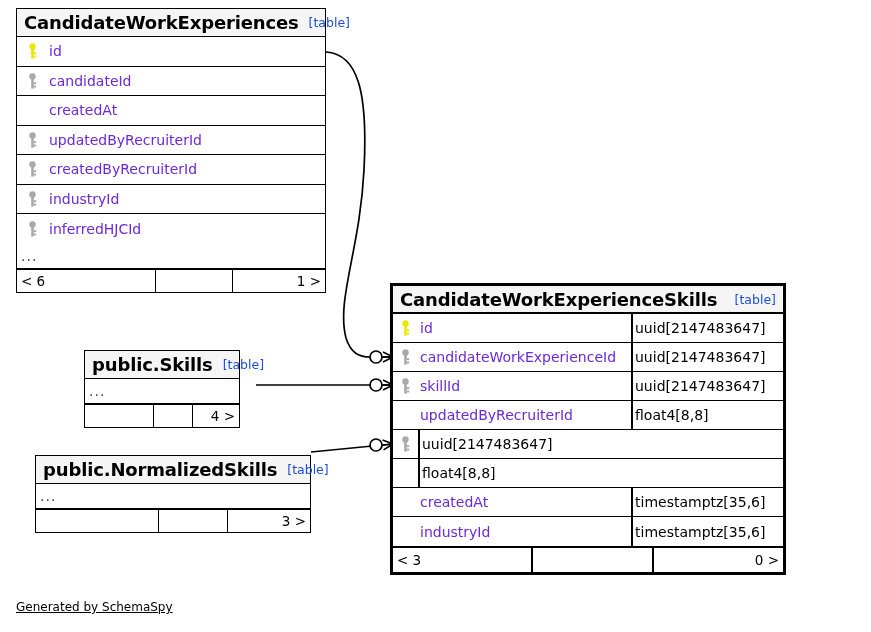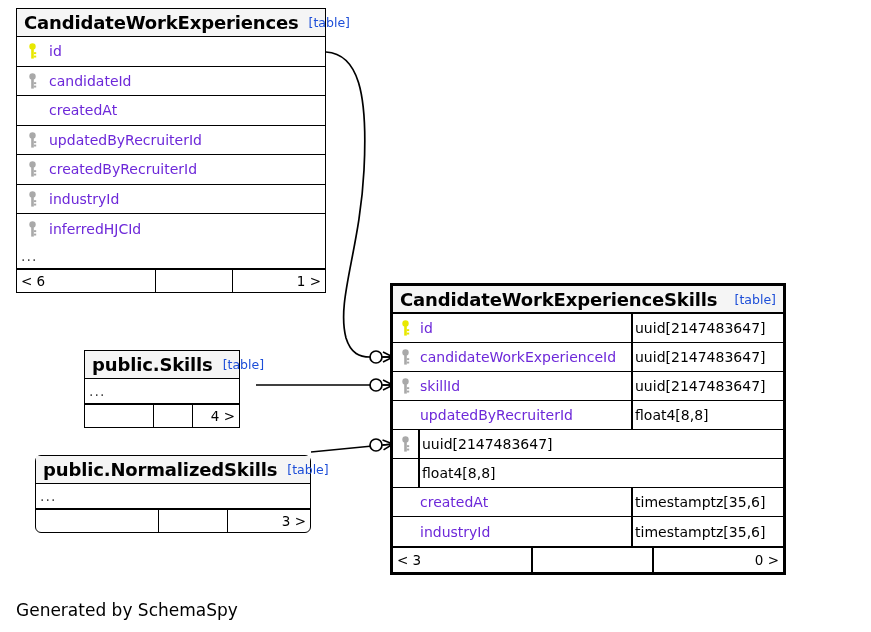--- a/index.html
+++ b/index.html
@@ -144,23 +144,24 @@
     flex: 1 1 auto;
     justify-content: flex-end;
   }
   .focal .foot-left { flex: 0 0 36%; border-right-width: 2px; }
   .focal .foot-mid { flex: 0 0 31%; border-right-width: 2px; }
   .key-icon { display: block; }
   #credit {
     position: absolute;
     left: 16px;
     top: 600px;
-    font-size: 17px;
+    font-size: 12px;
     color: #000000;
     white-space: nowrap;
+    text-decoration: underline;
   }
 </style>
 </head>
 <body>
 
 <svg id="canvas" viewBox="0 0 871 632" xmlns="http://www.w3.org/2000/svg">
   <defs>
     <marker id="crow" markerWidth="12" markerHeight="12" refX="11" refY="6" orient="auto" markerUnits="userSpaceOnUse">
       <path d="M 11,6 L 1,1 M 11,6 L 1,11 M 11,6 L 1,6" stroke="#000" stroke-width="1.6" fill="none"></path>
     </marker>
@@ -276,21 +277,21 @@
     <span class="tbl-tag">[table]</span>
   </div>
   <div class="row-ellipsis">...</div>
   <div class="tbl-footer">
     <span class="foot-cell foot-left"></span>
     <span class="foot-cell foot-mid"></span>
     <span class="foot-cell foot-right">4 &gt;</span>
   </div>
 </div>
 
-<div class="er-table" id="tbl-nskills" style="left:35px; top:455px; width:276px;border-radius:6px;">
+<div class="er-table" id="tbl-nskills" style="left:35px; top:455px; width:276px;">
   <div class="tbl-header">
     <span class="tbl-title">public.NormalizedSkills</span>
     <span class="tbl-tag">[table]</span>
   </div>
   <div class="row-ellipsis">...</div>
   <div class="tbl-footer">
     <span class="foot-cell foot-left"></span>
     <span class="foot-cell foot-mid"></span>
     <span class="foot-cell foot-right">3 &gt;</span>
   </div>

